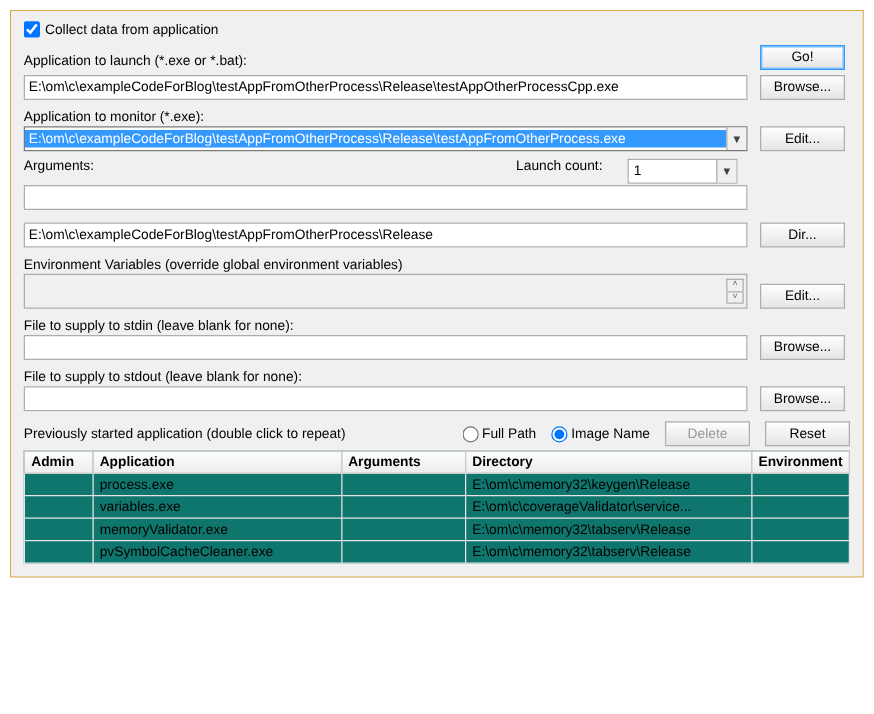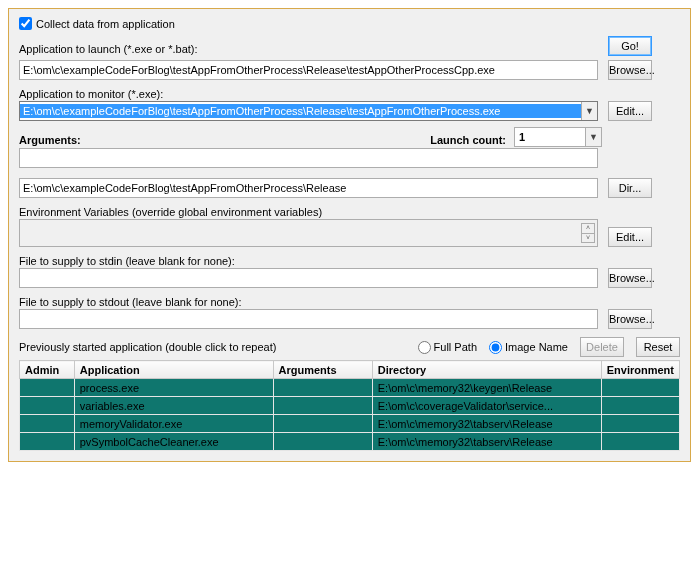--- a/index.html
+++ b/index.html
@@ -78,21 +78,21 @@
     height:20px; width:88px; border:1px solid #adadad; background:#fff;
     display:flex; align-items:center;
   }
   .num-combo .val { flex:1; padding:1px 4px; font-size:11px; }
   .num-combo .arrow {
     width:16px; height:18px; border-left:1px solid #adadad;
     display:flex; align-items:center; justify-content:center;
     background:#f0f0f0; font-size:9px; color:#444;
   }
   .side-btn {
-    width:44px; height:20px; border:1px solid #adadad;
+    width:68px; height:20px; border:1px solid #adadad;
     background: linear-gradient(#fefefe,#e5e5e5);
     font-size:11px; cursor:pointer; text-align:center;
     line-height:18px; margin-left:4px;
   }
   .side-btn.default { border:1px solid #3399ff; box-shadow:0 0 0 1px #7abfff inset; }
   .side-btn.disabled { color:#9a9a9a; cursor:default; }
   .env-box {
     height:28px; border:1px solid #adadad; background:#f0f0f0;
     display:flex; align-items:center; justify-content:flex-end;
     padding:0 2px; width:100%;
@@ -157,21 +157,21 @@
 
     <div class="label">Application to monitor (*.exe):</div>
     <div class="main-grid" style="margin-bottom:6px;">
       <div class="combo">
         <div class="combo-selected">E:\om\c\exampleCodeForBlog\testAppFromOtherProcess\Release\testAppFromOtherProcess.exe</div>
         <div class="combo-arrow">▼</div>
       </div>
       <div class="side-btn">Edit...</div>
     </div>
 
-    <div style="display:flex; align-items:flex-end; gap:6px; margin-bottom:1px;font-weight:bold;">
+    <div style="display:flex; align-items:flex-start; gap:18px; margin-bottom:1px;">
       <div class="label" style="flex:1;">Arguments:</div>
       <div class="label" style="margin-right:2px;">Launch count:</div>
       <div class="num-combo">
         <div class="val">1</div>
         <div class="arrow">▼</div>
       </div>
       <div style="width:72px;"></div>
     </div>
     <div class="main-grid" style="margin-bottom:10px;">
       <input class="text-input" value="" style="">

